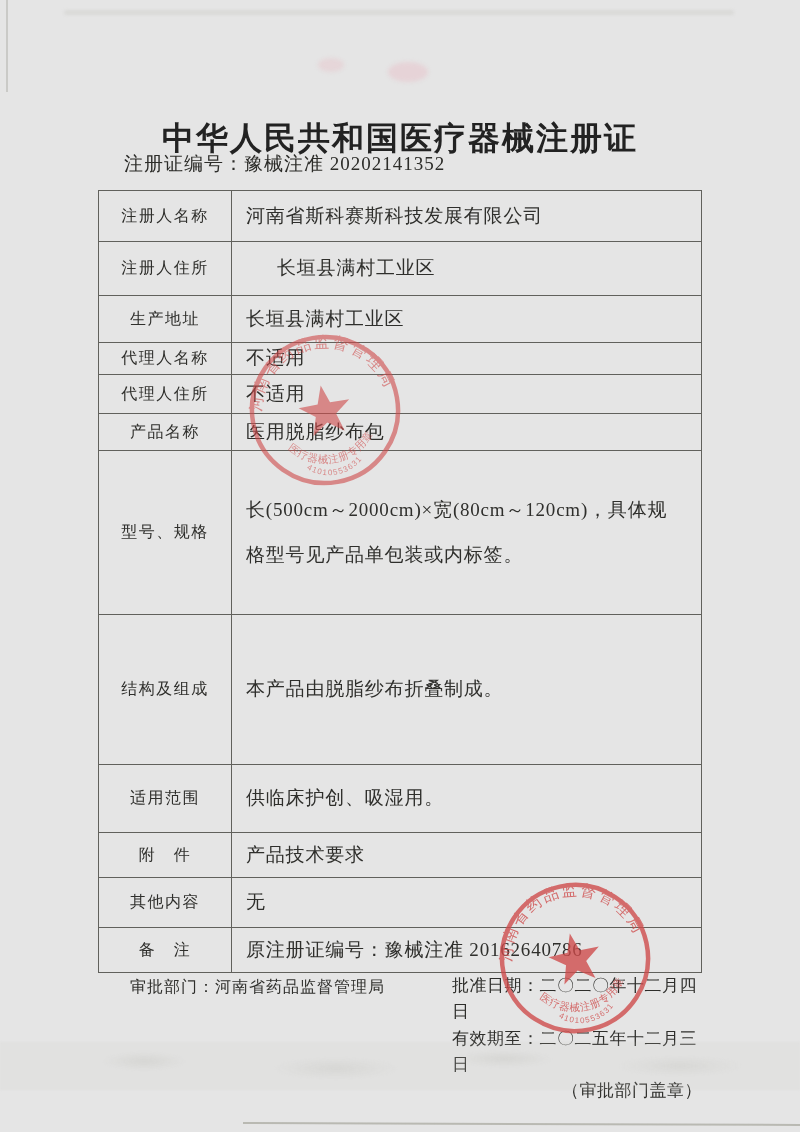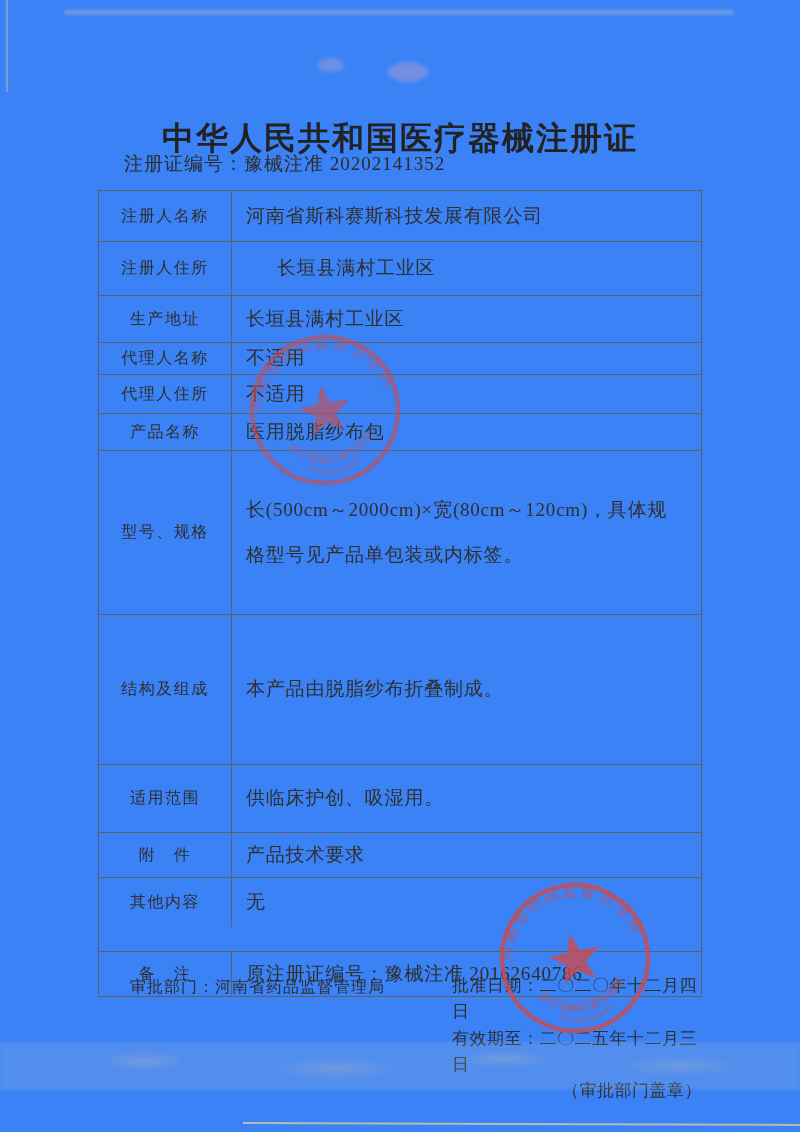--- a/index.html
+++ b/index.html
@@ -1,18 +1,18 @@
 <!DOCTYPE html>
 <html><head>
 <meta charset="utf-8">
 <style>
   html,body{margin:0;padding:0;}
   .page{
     position:relative; width:800px; height:1132px; overflow:hidden;
-    background:#3b82f6; color:#2e2e2b;
+    background:#e5e5e5; color:#2e2e2b;
     font-family:"Liberation Serif", serif;
   }
   
   .scan-top-streak{position:absolute; left:64px; top:10px; width:670px; height:5px;
     background:rgba(198,198,192,0.35); filter:blur(1.5px); border-radius:3px;}
   .scan-left-line{position:absolute; left:6px; top:0; width:2px; height:92px;
     background:rgba(180,180,174,0.55);}
   .scan-bottom-band{position:absolute; left:0; top:1042px; width:800px; height:48px;
     background:
       radial-gradient(60px 14px at 18% 40%, rgba(190,190,184,0.30), rgba(190,190,184,0) 70%),
@@ -47,21 +47,21 @@
     width:133px; flex:0 0 133px; border-right:1.6px solid #61615c; box-sizing:border-box;
     display:flex; align-items:center; justify-content:center;
     font-size:16px; letter-spacing:1.5px; color:#2f2f2c; text-align:center;
   }
   .tvalue{
     flex:1; display:flex; align-items:center; padding:0 14px;
     font-size:19px; letter-spacing:0.8px; color:#2f2f2c; line-height:1.5;
   }
   .r1{height:50px;}.r2{height:54px;gap:31px;}.r3{height:47px;}.r4{height:32px;}
   .r5{height:39px;}.r6{height:37px;}.r7{height:164px;}.r8{height:150px;}
-  .r9{height:68px;}.r10{height:45px;}.r11{height:50px;}.r12{height:45px;margin-top:24px;}
+  .r9{height:68px;}.r10{height:45px;}.r11{height:50px;}.r12{height:45px;}
   .r7 .tvalue{line-height:2.35;}
 
   .dept-line{position:absolute; left:130px; top:977px; font-size:16px; letter-spacing:1px;}
   .dates-block{position:absolute; left:452px; top:973px; width:252px; font-size:17px;
     letter-spacing:0.5px; line-height:1.55;}
   .dates-block .seal-note{text-align:right; padding-right:2px;}
 
   .stamp{position:absolute; pointer-events:none;}
   .stamp.s1{left:238px; top:323px; opacity:0.60;}
   .stamp.s2{left:488px; top:871px; opacity:0.78;}

